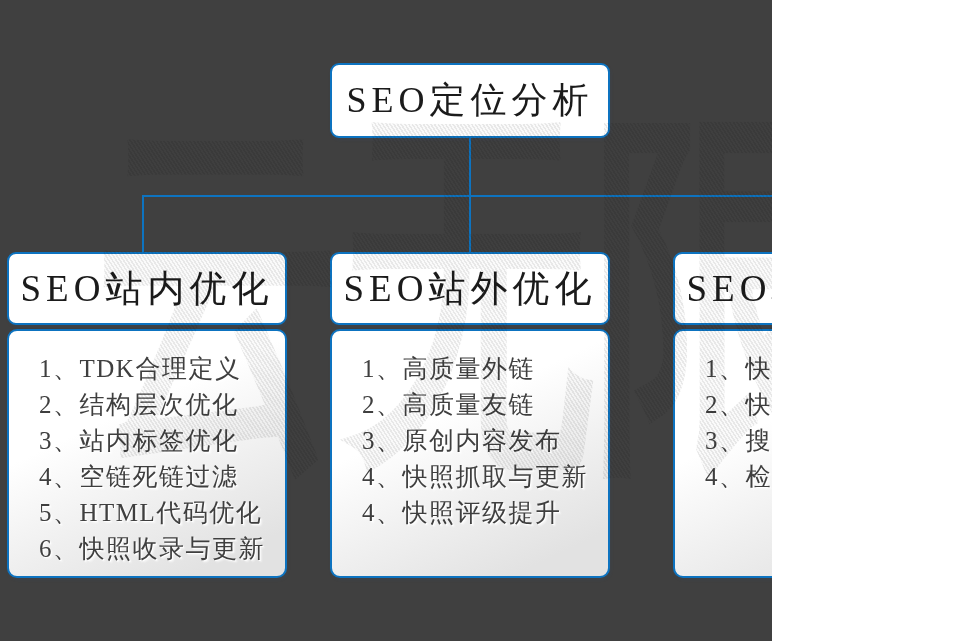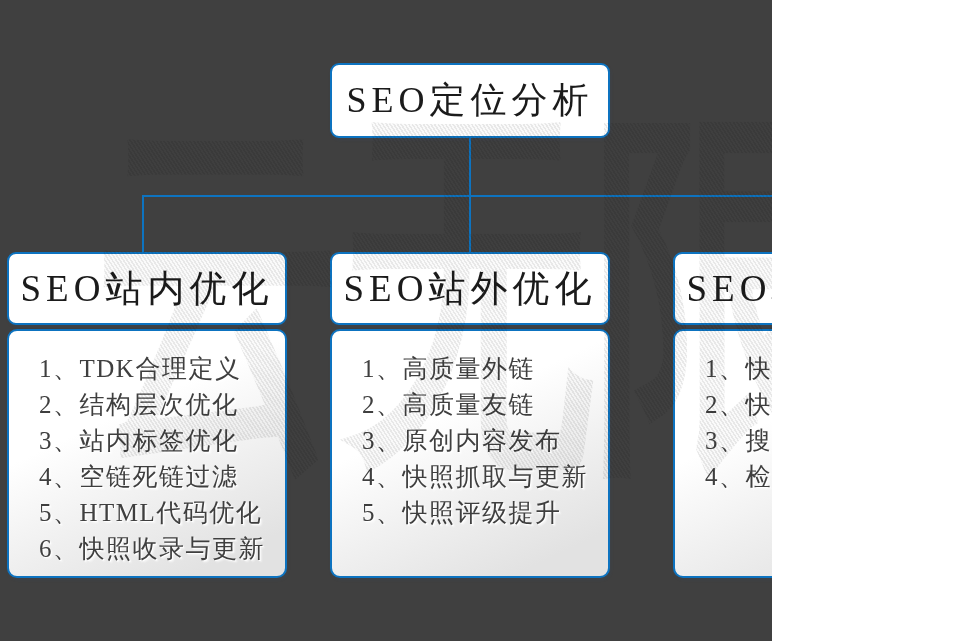--- a/index.html
+++ b/index.html
@@ -88,21 +88,21 @@
 
   <div class="nodebox headbox col2">
     <span class="lbl">SEO站外优化</span>
   </div>
   <div class="listbox col2">
     <ul>
       <li>1、高质量外链</li>
       <li>2、高质量友链</li>
       <li>3、原创内容发布</li>
       <li>4、快照抓取与更新</li>
-      <li>5、快照评级提升</li>
+      <li>4、快照评级提升</li>
     </ul>
   </div>
 
   <div class="nodebox headbox col3">
     <span class="lbl">SEO权重传递</span>
   </div>
   <div class="listbox col3">
     <ul>
       <li>1、快照增缩略图</li>
       <li>2、快照评级排序</li>

